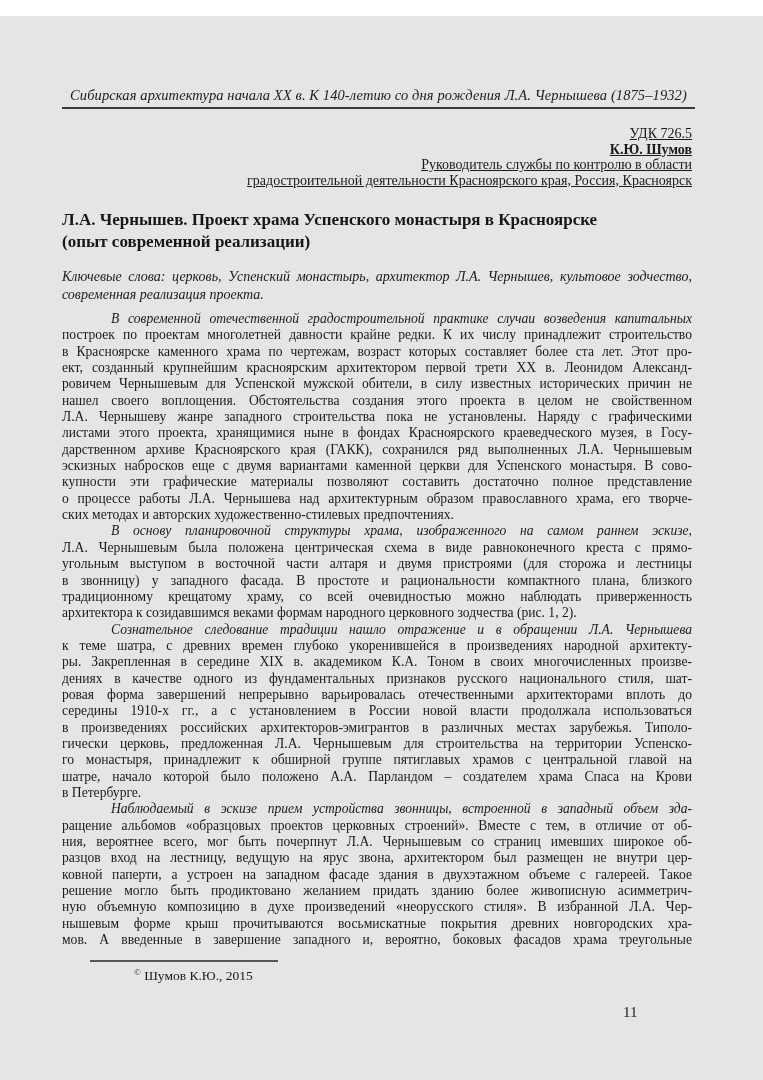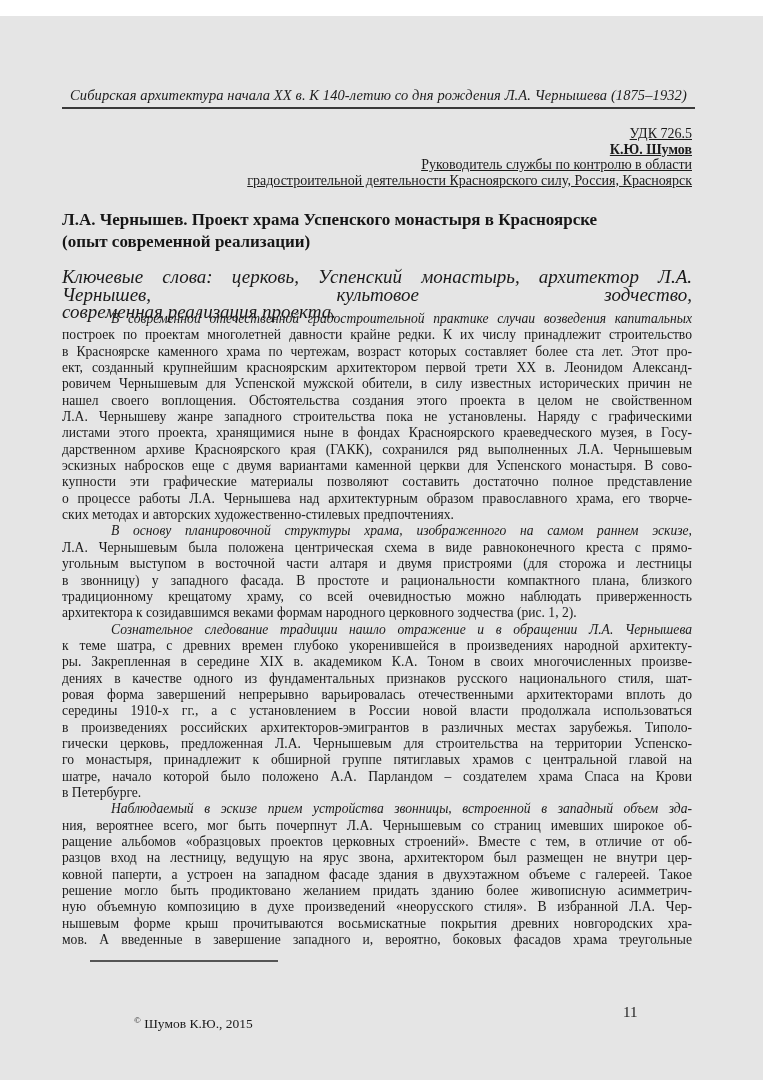--- a/index.html
+++ b/index.html
@@ -51,21 +51,21 @@
     font-weight: bold;
     font-size: 17px;
     line-height: 21.5px;
     color: #161616;
   }
   
   .keywords {
     position: absolute;
     left: 62px; top: 252px; width: 630px;
     font-style: italic;
-    font-size: 19px;
+    font-size: 14px;
     line-height: 17.6px;
     color: #1a1a1a;
   }
   
   .article-body {
     position: absolute;
     left: 62px; top: 295px; width: 630px;
     font-size: 13.6px;
     line-height: 16.35px;
     color: #1a1a1a;
@@ -82,21 +82,21 @@
     font-style: italic;
   }
   
   .footnote-rule {
     position: absolute;
     left: 90px; top: 944px; width: 188px; height: 2px;
     background: #555;
   }
   .footnote {
     position: absolute;
-    left: 62px; top: 999px; width: 400px;
+    left: 62px; top: 951px; width: 400px;
     font-size: 13.5px;
     line-height: 17px;
     text-indent: 72px;
     color: #1a1a1a;
   }
   .footnote sup {
     font-size: 9px;
     vertical-align: super;
     line-height: 0;
   }
@@ -114,21 +114,21 @@
 
 <div class="page">
 
   <div class="running-head">Сибирская архитектура начала XX в. К 140-летию со дня рождения Л.А. Чернышева (1875–1932)</div>
   <div class="head-rule"></div>
 
   <div class="meta-block">
     <div>УДК 726.5</div>
     <div class="author">К.Ю. Шумов</div>
     <div>Руководитель службы по контролю в области</div>
-    <div>градостроительной деятельности Красноярского силу, Россия, Красноярск</div>
+    <div>градостроительной деятельности Красноярского края, Россия, Красноярск</div>
   </div>
 
   <div class="article-title">
     <div>Л.А. Чернышев. Проект храма Успенского монастыря в Красноярске</div>
     <div>(опыт современной реализации)</div>
   </div>
 
   <div class="keywords">
       <div class="line">Ключевые слова: церковь, Успенский монастырь, архитектор Л.А. Чернышев, культовое зодчество,</div>
       <div class="line last">современная реализация проекта.</div>
@@ -166,22 +166,22 @@
         <div class="line">ровая форма завершений непрерывно варьировалась отечественными архитекторами вплоть до</div>
         <div class="line">середины 1910-х гг., а с установлением в России новой власти продолжала использоваться</div>
         <div class="line">в произведениях российских архитекторов-эмигрантов в различных местах зарубежья. Типоло-</div>
         <div class="line">гически церковь, предложенная Л.А. Чернышевым для строительства на территории Успенско-</div>
         <div class="line">го монастыря, принадлежит к обширной группе пятиглавых храмов с центральной главой на</div>
         <div class="line">шатре, начало которой было положено А.А. Парландом – создателем храма Спаса на Крови</div>
         <div class="line last">в Петербурге.</div>
       </div>
       <div class="para">
         <div class="line first">Наблюдаемый в эскизе прием устройства звонницы, встроенной в западный объем зда-</div>
+        <div class="line">ращение альбомов «образцовых проектов церковных строений». Вместе с тем, в отличие от об-</div>
         <div class="line">ния, вероятнее всего, мог быть почерпнут Л.А. Чернышевым со страниц имевших широкое об-</div>
-        <div class="line">ращение альбомов «образцовых проектов церковных строений». Вместе с тем, в отличие от об-</div>
         <div class="line">разцов вход на лестницу, ведущую на ярус звона, архитектором был размещен не внутри цер-</div>
         <div class="line">ковной паперти, а устроен на западном фасаде здания в двухэтажном объеме с галереей. Такое</div>
         <div class="line">решение могло быть продиктовано желанием придать зданию более живописную асимметрич-</div>
         <div class="line">ную объемную композицию в духе произведений «неорусского стиля». В избранной Л.А. Чер-</div>
         <div class="line">нышевым форме крыш прочитываются восьмискатные покрытия древних новгородских хра-</div>
         <div class="line">мов. А введенные в завершение западного и, вероятно, боковых фасадов храма треугольные</div>
       </div>
     </div>
 
   <div class="footnote-rule"></div>

